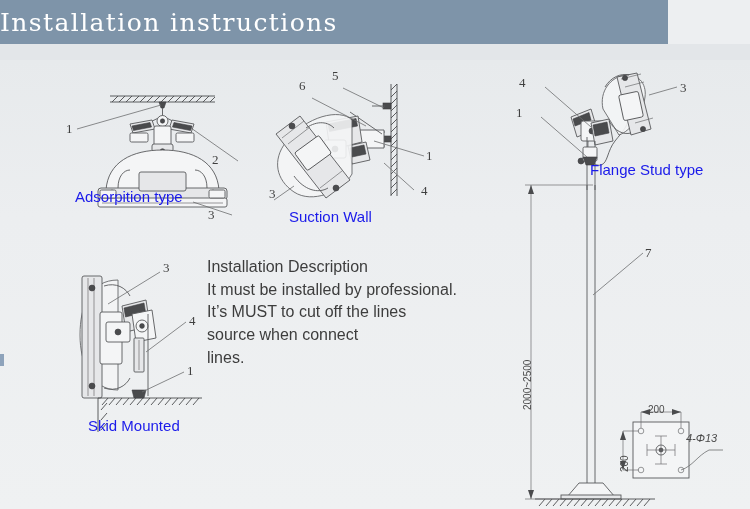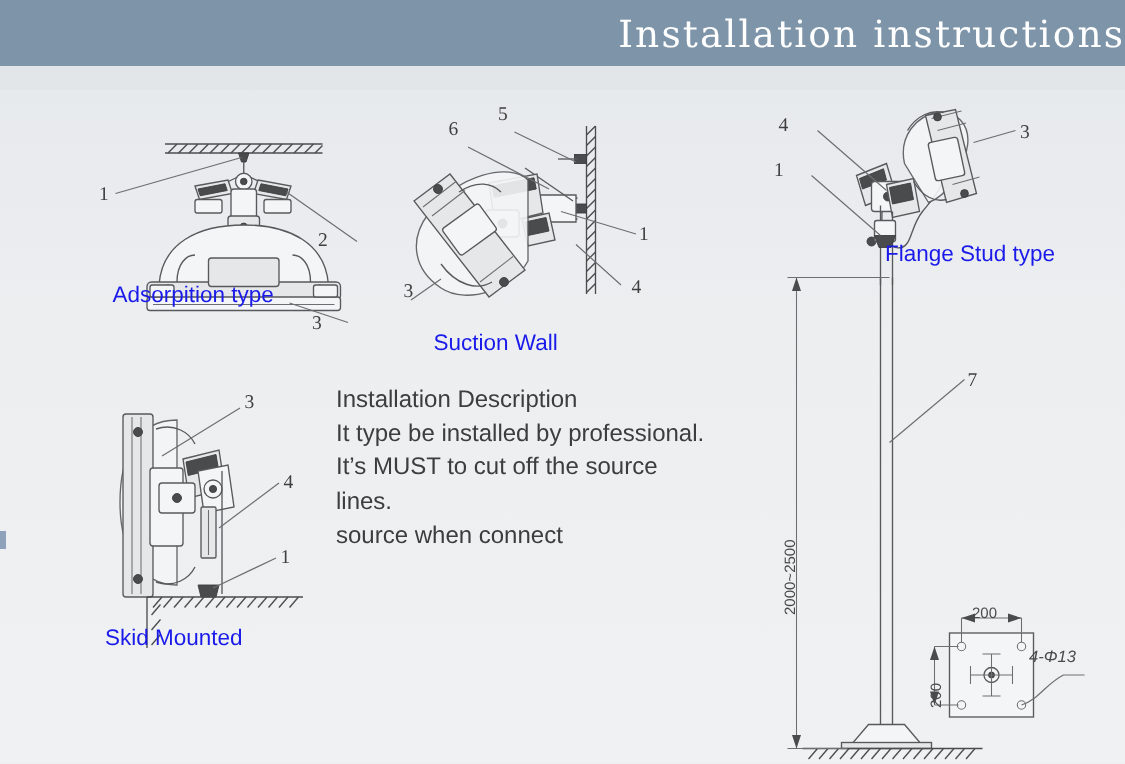--- a/index.html
+++ b/index.html
@@ -6,23 +6,23 @@
   body{
     width:750px;height:509px;
     font-family:"Liberation Sans", sans-serif;
     background:#eceef0;
     overflow:hidden;
   }
   .page{position:relative;width:750px;height:509px;background:#edeff1;}
 
   
   .header{
-    position:absolute;left:0;top:0;width:750px;height:44px;
+    position:absolute;left:0;top:0;width:668px;height:44px;
     background:#7e94a9;
-    display:flex;align-items:center;justify-content:flex-end;
+    display:flex;align-items:center;justify-content:flex-start;
   }
   .header-title{
     color:#ffffff;font-size:25px;letter-spacing:1.4px;
     font-family:"DejaVu Serif", serif;font-weight:400;
   }
   .header-underband{
     position:absolute;left:0;top:44px;width:750px;height:16px;
     background:#e3e6e9;
   }
   .canvas{
@@ -53,21 +53,21 @@
   .body-fill{fill:#f4f5f6;stroke:#58595b;stroke-width:0.9;}
   .body-fill2{fill:#e6e7e9;stroke:#58595b;stroke-width:0.9;}
   .dark{fill:#4a4b4d;stroke:#3c3d3f;stroke-width:0.6;}
 
   
   .desc{
     position:absolute;left:207px;top:196px;width:300px;
     font-family:"Liberation Sans", sans-serif;
     font-size:16px;color:#3d3d3d;line-height:1.42;
   }
-  .desc div{white-space:pre;margin-left:17px;}
+  .desc div{white-space:pre;}
   .edge-artifact{
     position:absolute;left:0px;top:294px;width:4px;height:12px;
     background:#8ea3bb;
   }
 </style>
 </head>
 <body>
 
 <div class="page">
 
@@ -216,21 +216,21 @@
         <line class="ln-lead" x1="122" y1="95" x2="152" y2="122"></line>
         <line class="ln-lead" x1="32" y1="118" x2="12" y2="132"></line>
       </g>
     </svg>
 
     <div class="lbl" style="left:299px;top:18px;">6</div>
     <div class="lbl" style="left:332px;top:8px;">5</div>
     <div class="lbl" style="left:426px;top:88px;">1</div>
     <div class="lbl" style="left:421px;top:123px;">4</div>
     <div class="lbl" style="left:269px;top:126px;">3</div>
-    <div class="cap" style="left:289px;top:160px;">Suction Wall</div>
+    <div class="cap" style="left:289px;top:148px;">Suction Wall</div>
 
     <svg width="180" height="130" style="left:525px;top:5px;">
 
       <g>
         <path class="body-fill2" d="M46 52 L66 44 L72 64 L52 72 Z"></path>
         <path class="dark" d="M48 54 L64 47.5 L66 55 L50 61 Z"></path>
         <rect class="body-fill" x="56" y="56" width="22" height="20" rx="2"></rect>
         <circle class="dark" cx="67" cy="66" r="3"></circle>
         <path class="body-fill2" d="M66 58 L84 54 L88 76 L70 80 Z"></path>
         <path class="dark" d="M68 60 L82 57 L84 68 L70 71 Z"></path>
@@ -410,24 +410,24 @@
       <g>
         <line class="ln-lead" x1="48" y1="54" x2="100" y2="22"></line>
         <line class="ln-lead" x1="86" y1="102" x2="126" y2="72"></line>
         <line class="ln-lead" x1="82" y1="142" x2="124" y2="122"></line>
       </g>
     </svg>
 
     <div class="lbl" style="left:163px;top:200px;">3</div>
     <div class="lbl" style="left:189px;top:253px;">4</div>
     <div class="lbl" style="left:187px;top:303px;">1</div>
-    <div class="cap" style="left:70px;top:357px;">Skid Mounted</div>
+    <div class="cap" style="left:88px;top:357px;">Skid Mounted</div>
 
     <div class="desc">
       <div>Installation Description</div>
-      <div>It type be installed by professional.</div>
-      <div>It’s MUST to cut off the source</div>
+      <div>It must be installed by professional.</div>
+      <div>It’s MUST to cut off the lines</div>
+      <div>source when connect</div>
       <div>lines.</div>
-      <div>source when connect</div>
     </div>
 
   </div>
 </div>
 
 </body></html>

